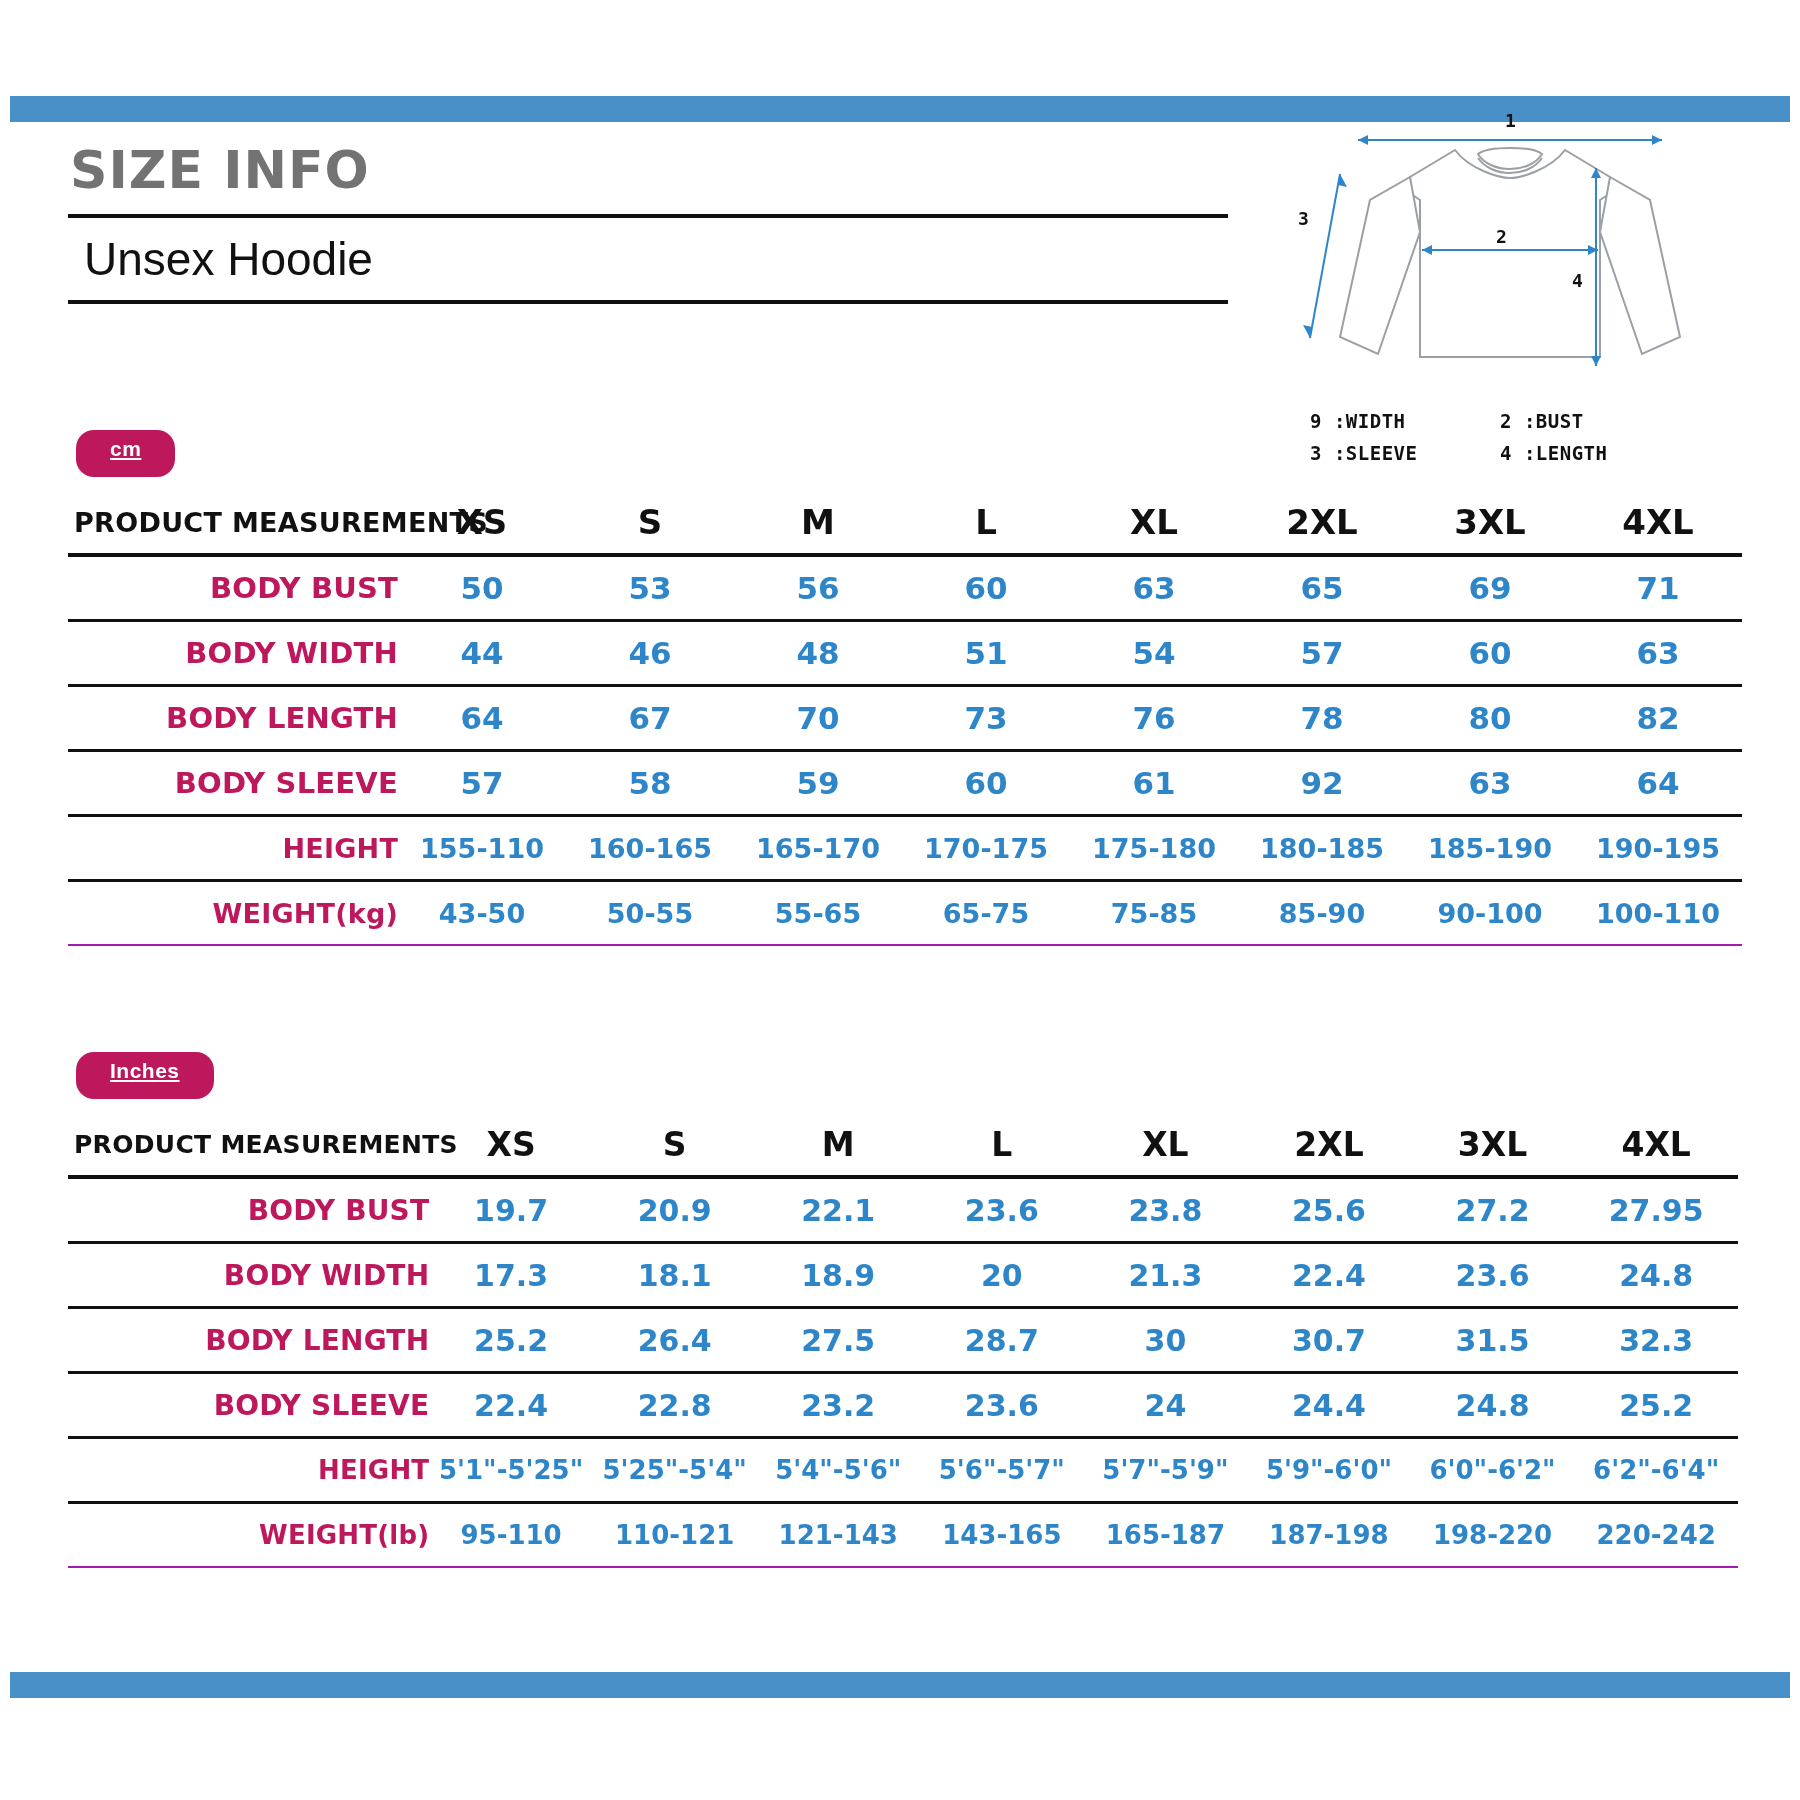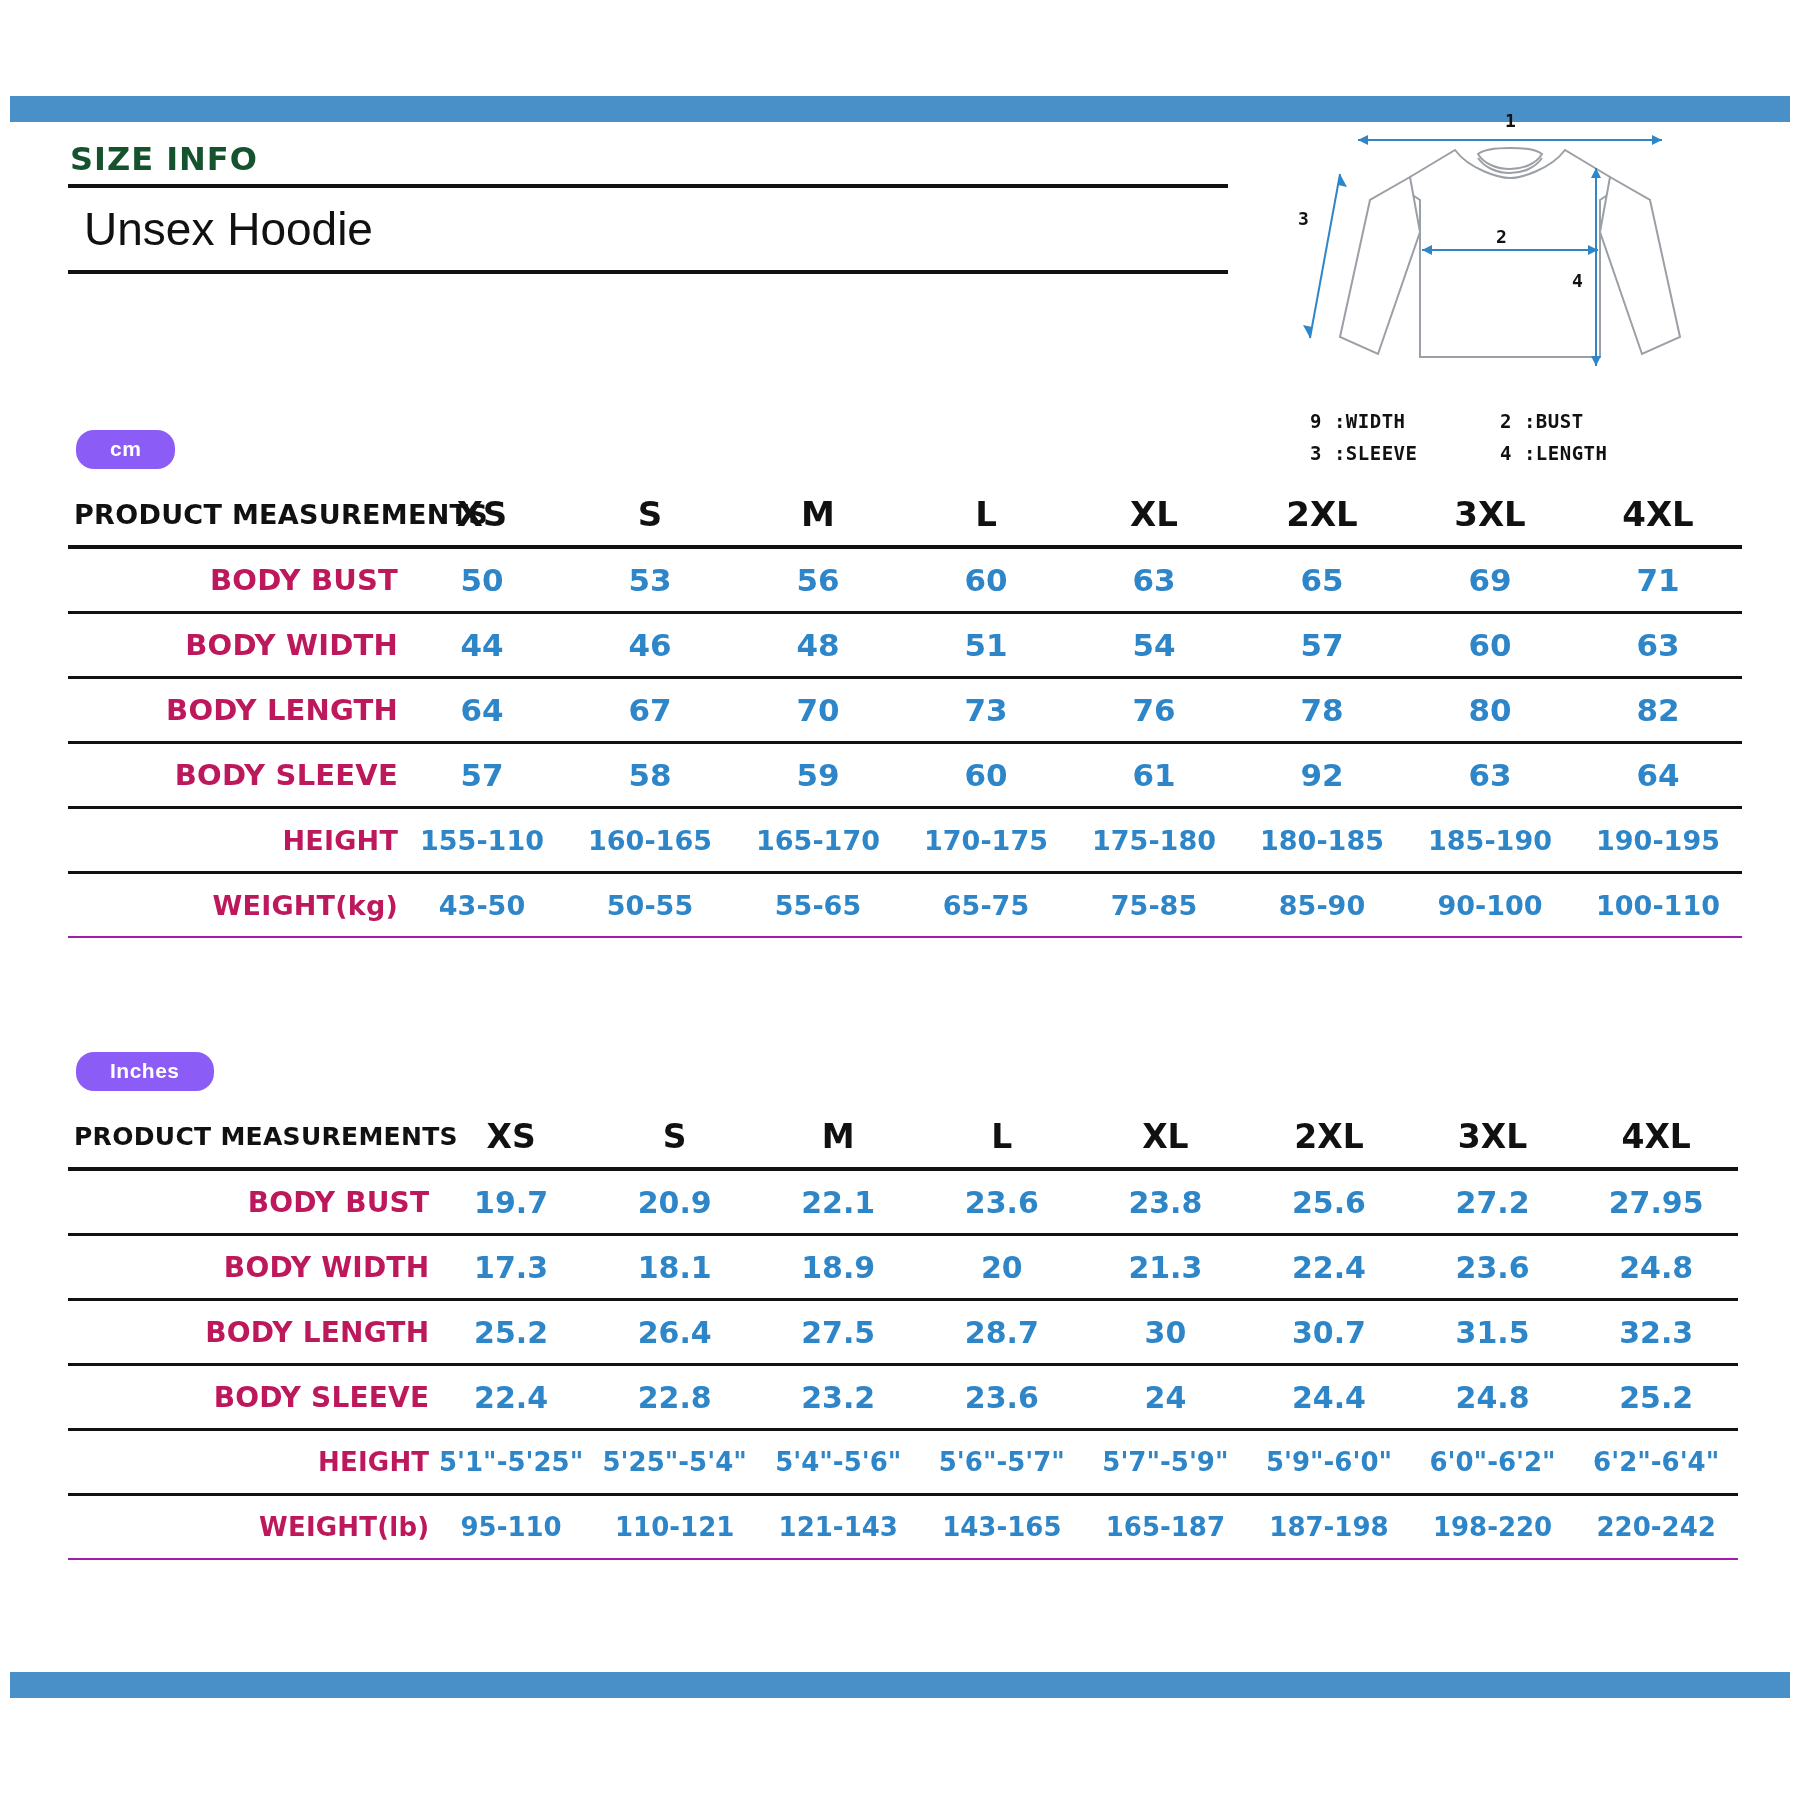--- a/index.html
+++ b/index.html
@@ -39,25 +39,25 @@
   }
 
   
   .title-block {
     position: absolute;
     left: 8px;
     top: 0px;
     width: 1200px;
   }
   .main-title {
-    font-size: 32px;
+    font-size: 52px;
     font-weight: bold;
     letter-spacing: 1px;
-    color: #14532d;
-    margin: 0 0 6px 2px;
+    color: #737373;
+    margin: 0 0 14px 2px;
     font-family: "DejaVu Sans", sans-serif;
   }
   .rule {
     height: 4px;
     background: #111111;
     width: 1160px;
     margin: 4px 0 0 0;
   }
   .sub-title {
     font-size: 46px;
@@ -87,27 +87,28 @@
   }
   .legend-row {
     display: flex;
     margin-bottom: 10px;
   }
   .legend-row span:first-child { width: 190px; }
 
   
   .pill {
     display: inline-block;
-    background: #8b5cf6;
+    background: #be185d;
     color: #ffffff;
     font-size: 21px;
     font-weight: bold;
-    padding: 7px 34px 8px 34px;
+    padding: 7px 34px 16px 34px;
     border-radius: 18px;
     letter-spacing: 0.5px;
+    text-decoration: underline;
   }
   .pill-wrap { margin-left: 8px; }
 
   
   table {
     border-collapse: collapse;
     width: 1670px;
     margin-top: 14px;
     table-layout: fixed;
   }

